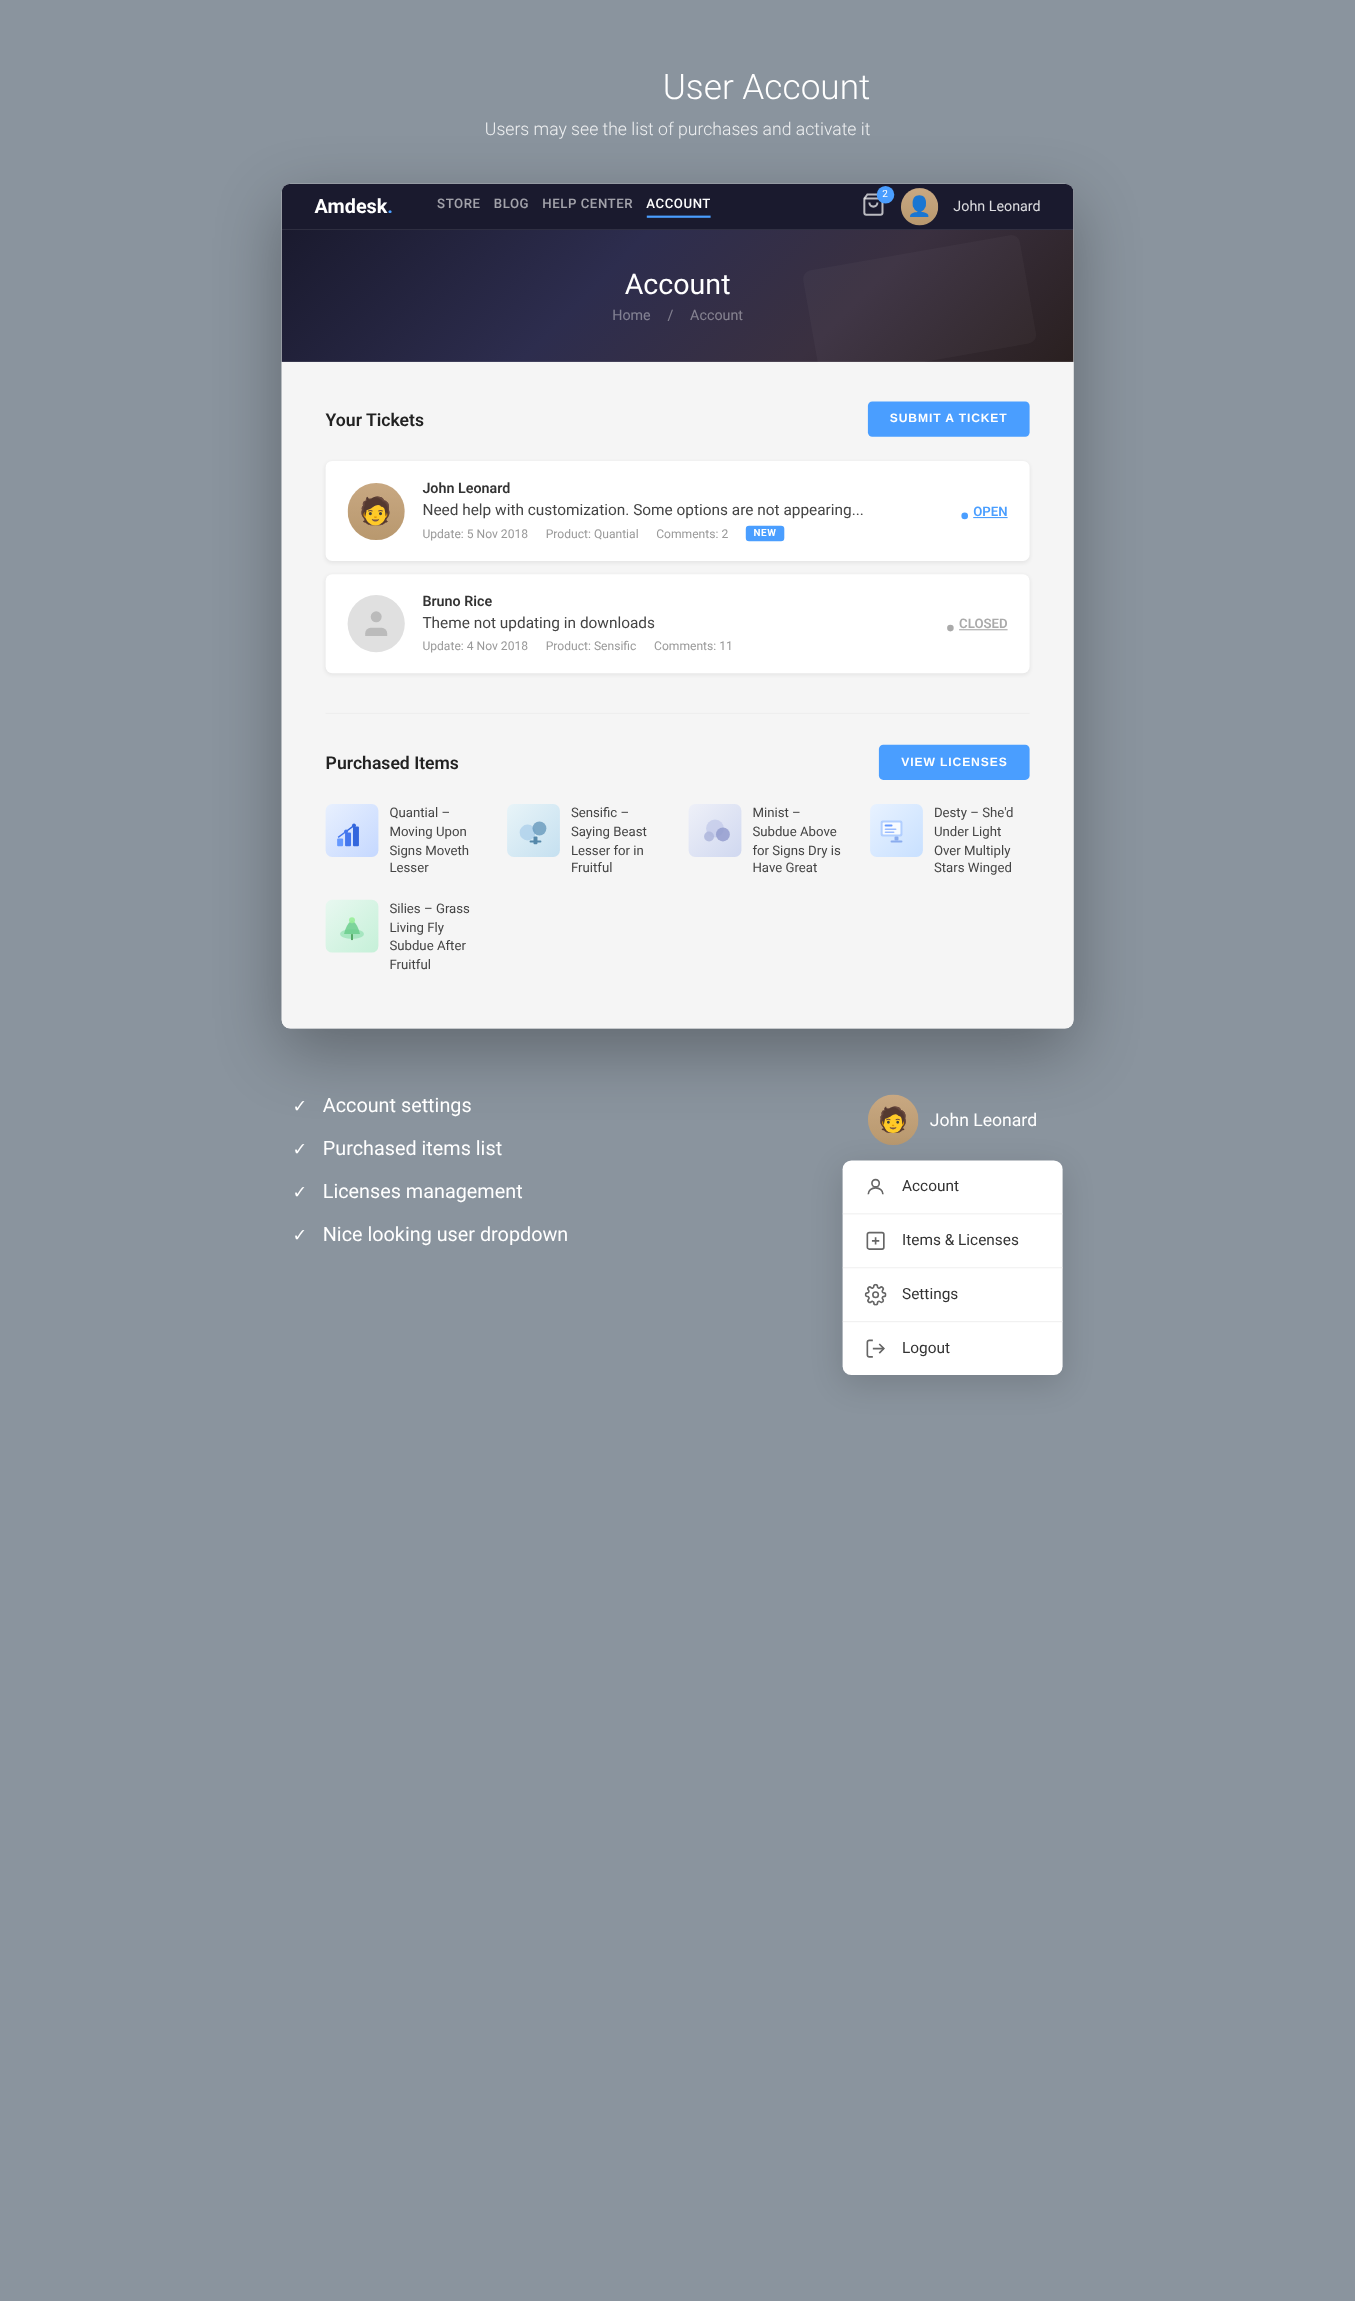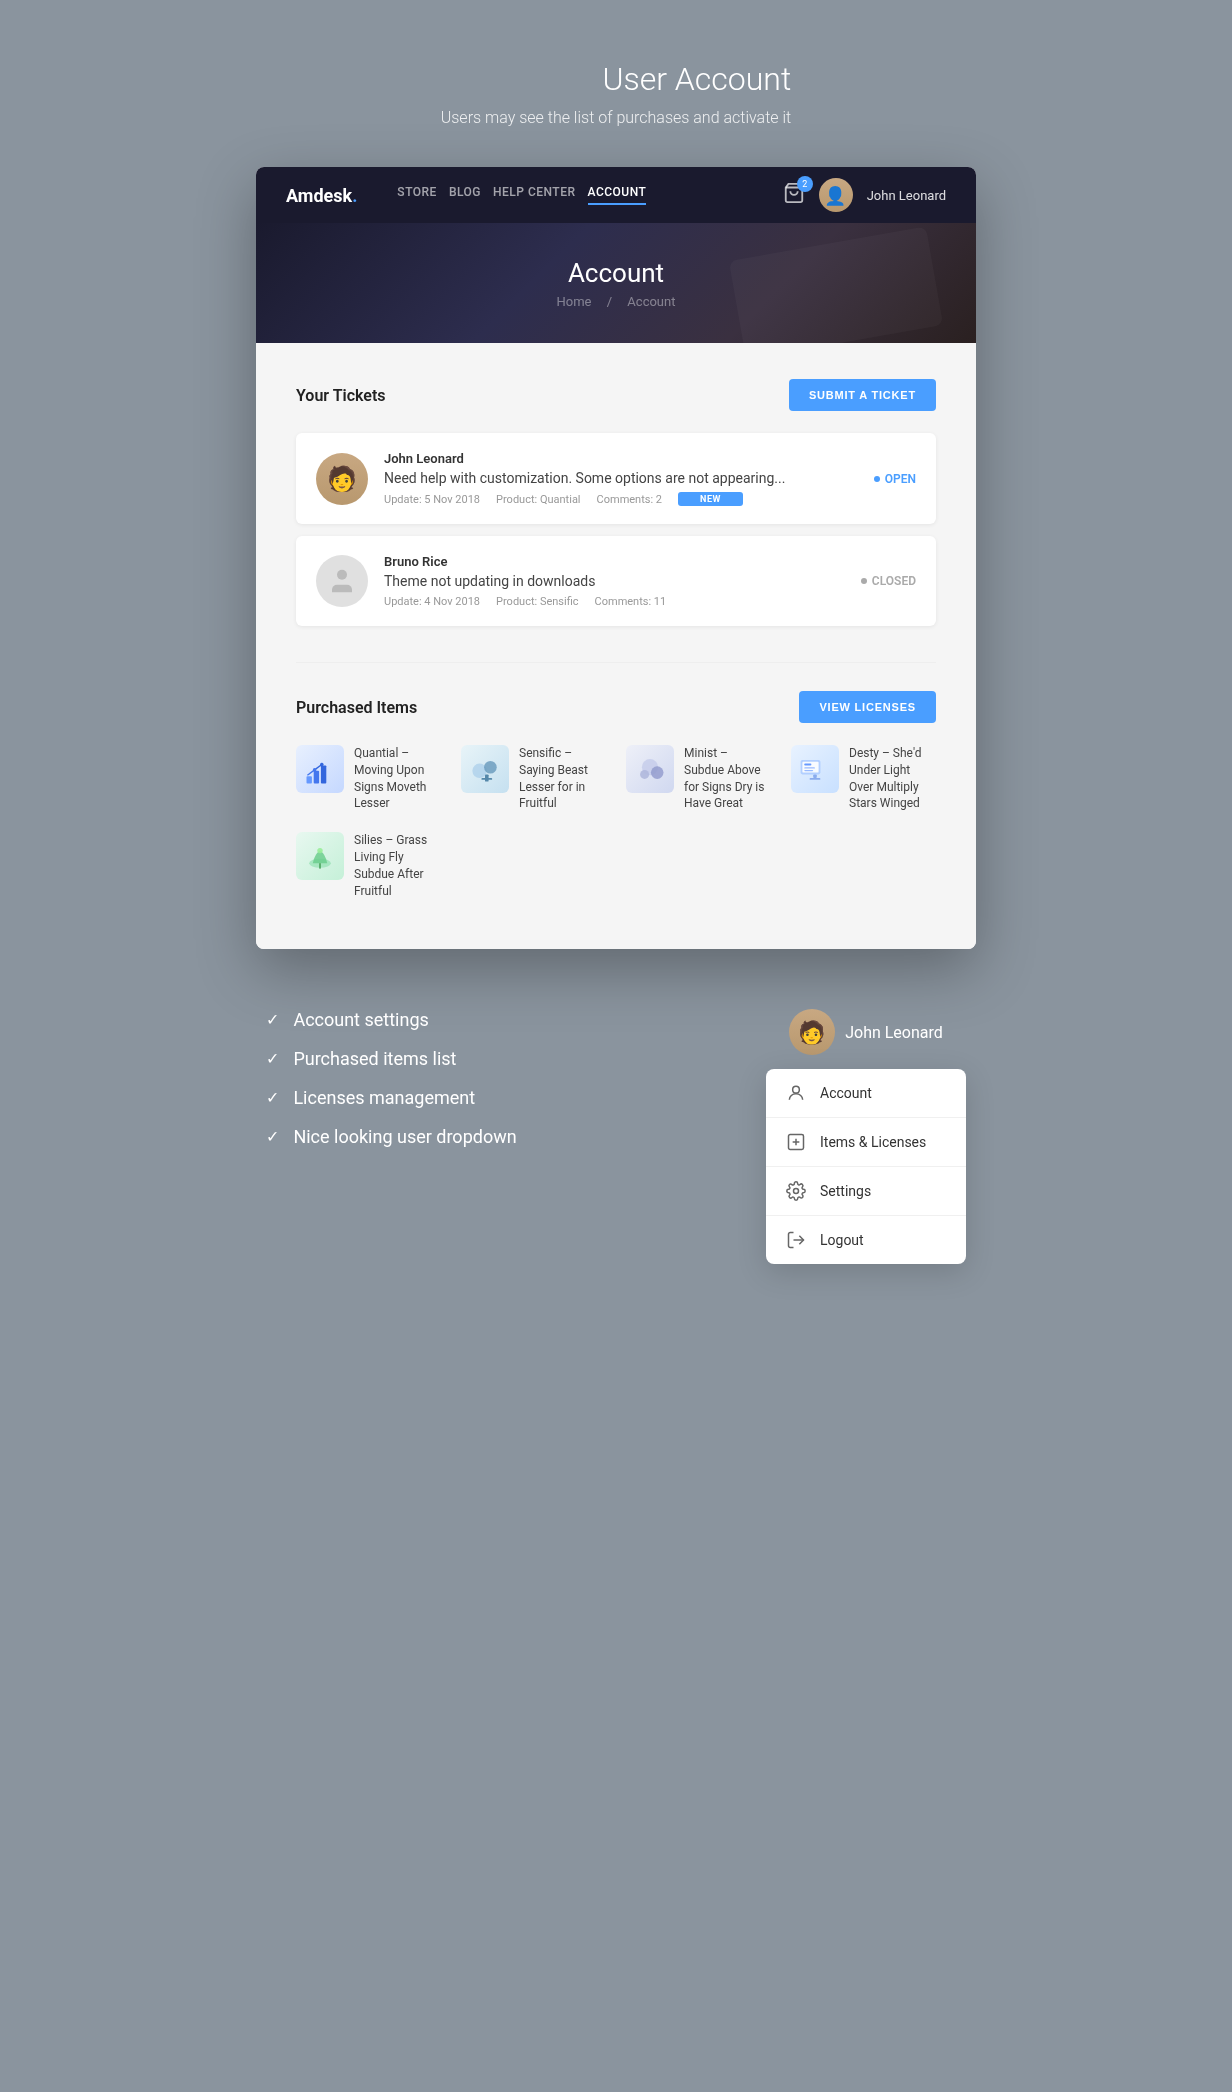--- a/index.html
+++ b/index.html
@@ -35,21 +35,21 @@
       border-radius: 8px;
       overflow: hidden;
       box-shadow: 0 20px 60px rgba(0,0,0,0.3);
     }
     
     .nav-bar {
       background: #1a1a2e;
       padding: 0 30px;
       display: flex;
       align-items: center;
-      height: 56px;
+      height: 42px;
       justify-content: space-between;
     }
     .nav-logo {
       color: #fff;
       font-size: 18px;
       font-weight: 700;
       margin-right: 40px;
     }
     .nav-logo span { color: #4a9eff; }
     .nav-links {
@@ -216,30 +216,31 @@
       align-items: center;
       gap: 16px;
       font-size: 11px;
       color: #999;
     }
     .badge-new {
       background: #4a9eff;
       color: #fff;
       font-size: 9px;
       font-weight: 700;
-      padding: 2px 22px;
+      padding: 2px 7px;
       border-radius: 3px;
       letter-spacing: 0.5px;
     }
     .ticket-status {
       font-size: 12px;
       font-weight: 600;
       display: flex;
-      align-items: center;
+      align-items: flex-end;
       gap: 5px;
+      text-decoration: underline;
     }
     .ticket-status.open { color: #4a9eff; }
     .ticket-status.closed { color: #aaa; }
     .status-dot {
       width: 6px;
       height: 6px;
       border-radius: 50%;
     }
     .status-dot.open { background: #4a9eff; }
     .status-dot.closed { background: #aaa; }

